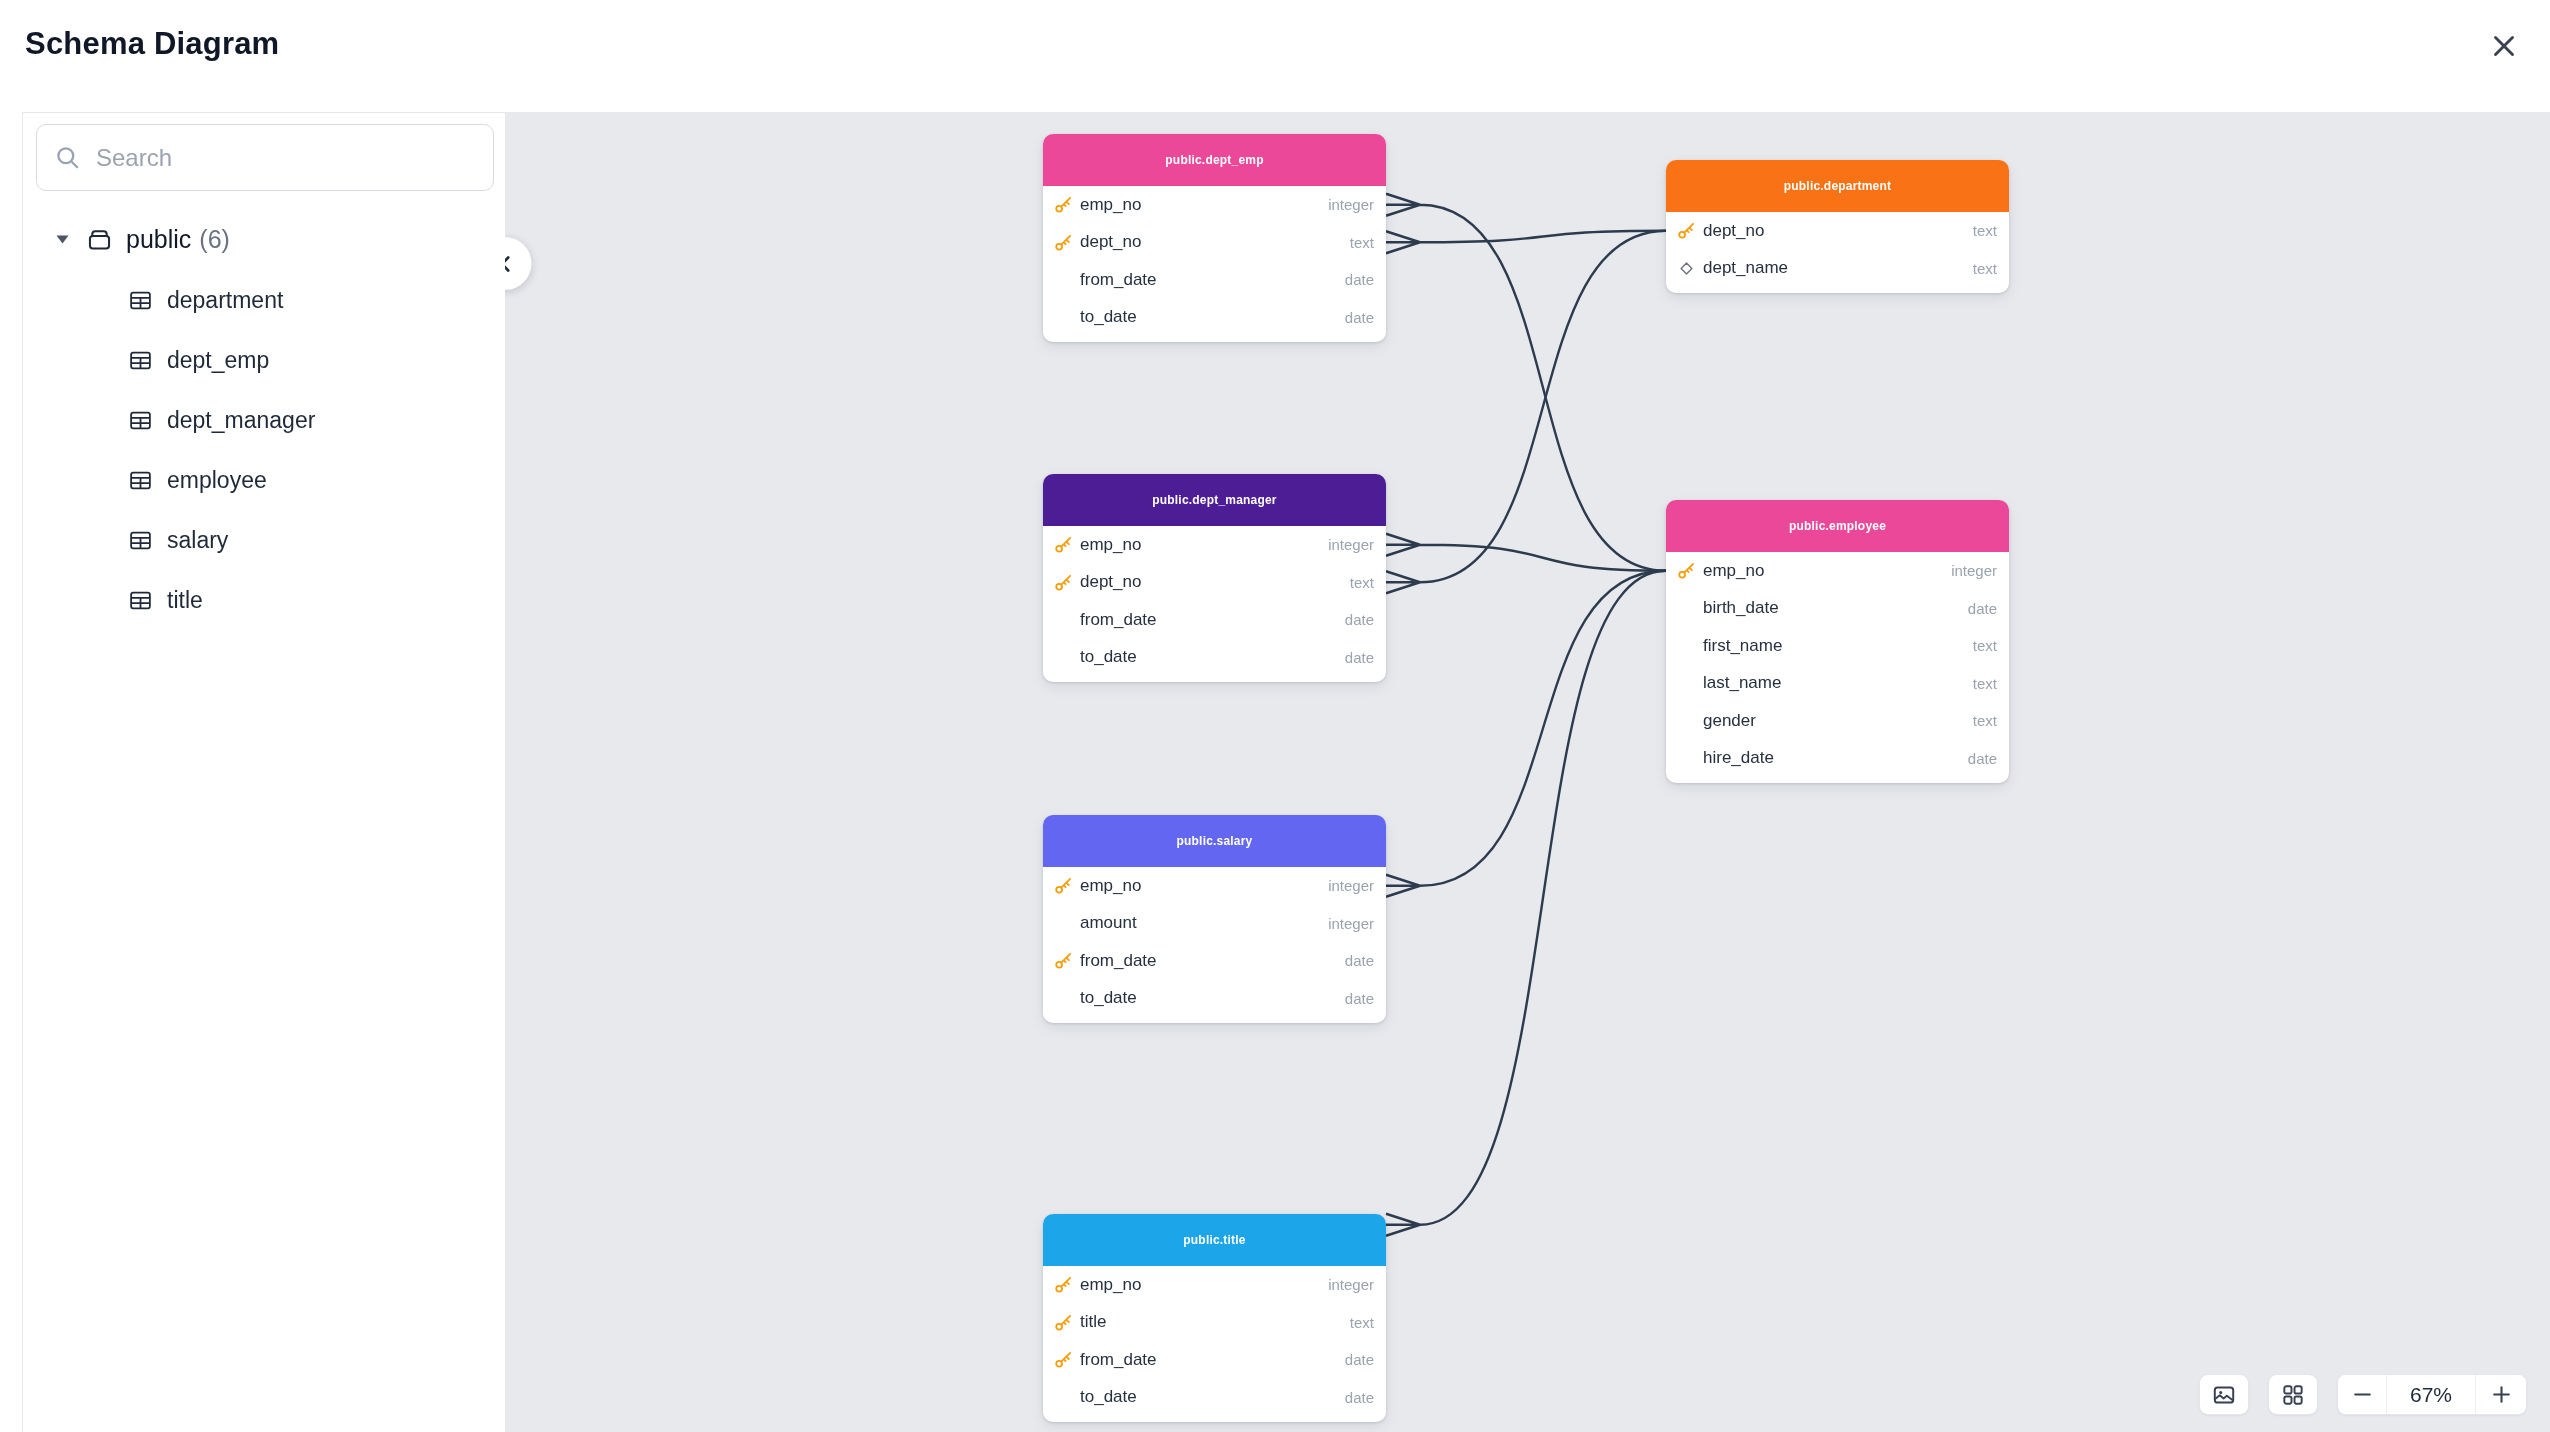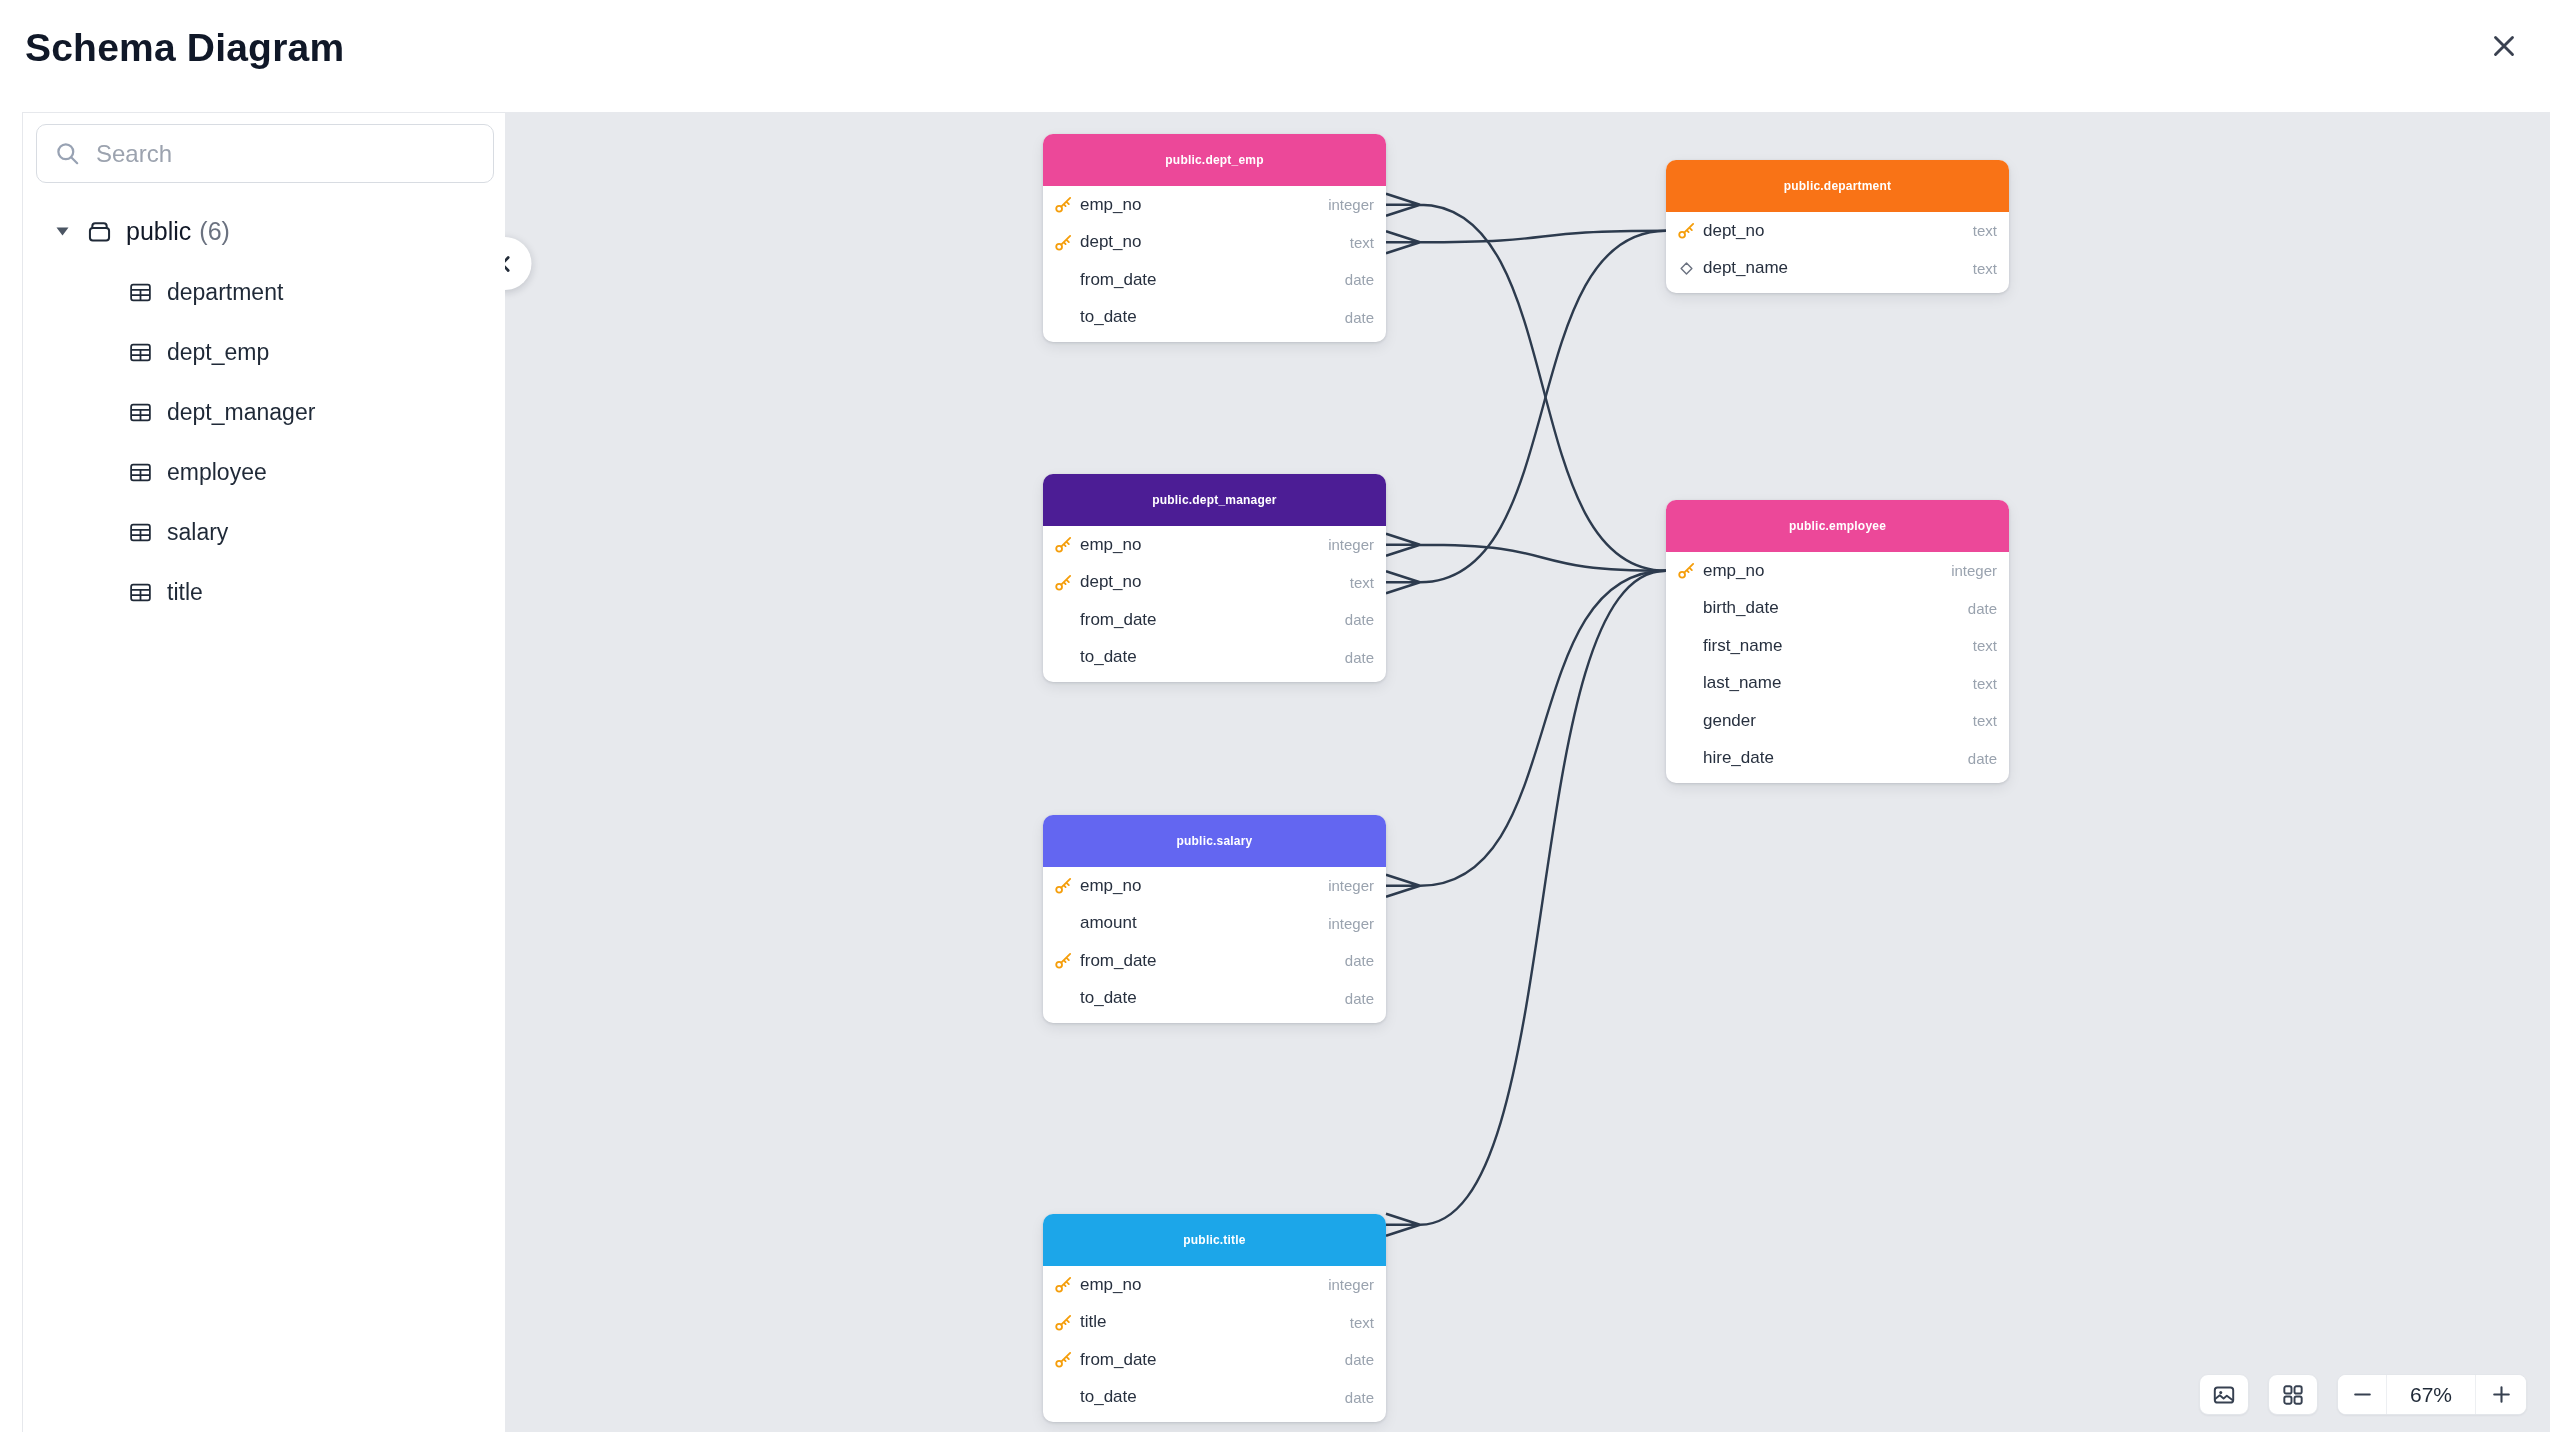--- a/index.html
+++ b/index.html
@@ -9,36 +9,36 @@
     background:#ffffff;
     position:relative;
     overflow:hidden;
     -webkit-font-smoothing:antialiased;
   }
 
   
   .topbar { position:absolute; left:0; top:0; right:0; height:112px; background:#fff; z-index:30; }
   .page-title {
     position:absolute; left:25px; top:26px;
-    font-size:39px; font-weight:600; color:#101828; letter-spacing:.2px;
+    font-size:31px; font-weight:600; color:#101828; letter-spacing:.2px;
   }
   .close-btn {
     position:absolute; right:24px; top:24px; width:44px; height:44px;
     display:flex; align-items:center; justify-content:center;
     background:transparent; border:none; cursor:pointer; border-radius:8px;
   }
 
   
   .sidebar {
     position:absolute; left:22px; top:112px; bottom:0; width:483px;
     background:#fff; border-top:1px solid #E6E8EC; border-left:1px solid #E6E8EC;
     z-index:20;
   }
   .search-box {
-    margin:11px 11px 0 13px; height:59px;
+    margin:11px 11px 0 13px; height:67px;
     border:1.5px solid #D8DCE2; border-radius:10px;
     display:flex; align-items:center; gap:15px; padding:0 17px; background:#fff;
   }
   .search-box input {
     flex:1; border:none; outline:none; font-size:24px; color:#1F2937; background:transparent;
     font-family:inherit;
   }
   .search-box input::placeholder { color:#9CA3AF; }
 
   .tree { margin-top:24px; }

